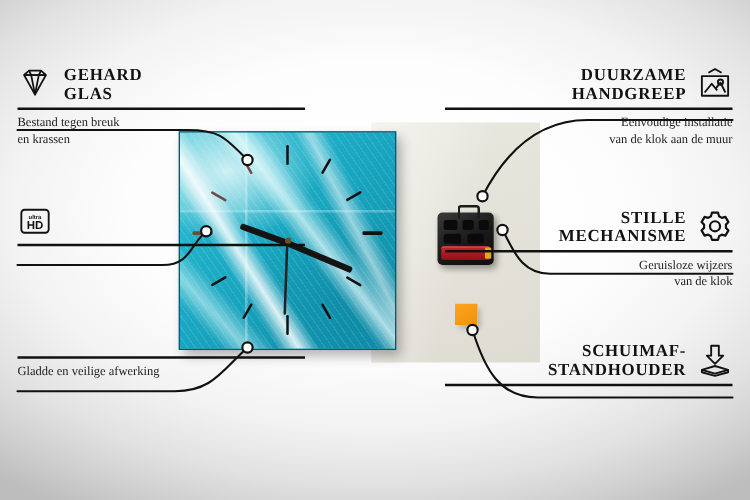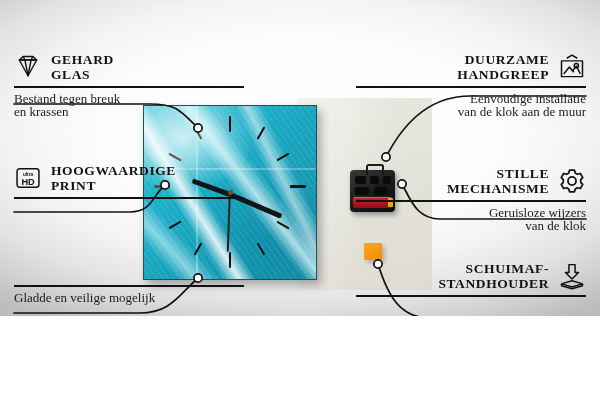--- a/index.html
+++ b/index.html
@@ -2,21 +2,21 @@
 <html><head>
 <meta charset="utf-8">
 <style>
   html,body{margin:0;padding:0;}
   body{
     width:600px;height:400px;overflow:hidden;
     font-family:"Liberation Serif",serif;
     background:#ffffff;
   }
   #stage{
-    position:relative;width:600px;height:316px;
+    position:relative;width:600px;height:400px;
     background:
       radial-gradient(ellipse 78% 70% at 50% 42%, #ffffff 0%, #fdfdfd 42%, #f3f3f3 62%, #e2e2e2 78%, #cfcfcf 90%, #bdbdbd 100%);
     overflow:hidden;
   }
   
   .photo-backdrop{
     position:absolute;left:297px;top:98px;width:135px;height:192px;
     background:linear-gradient(160deg,#e9e8df 0%,#e4e3da 45%,#dedcd2 100%);
   }
   .photo-backdrop:after{
@@ -88,31 +88,31 @@
   .feat-head{display:flex;align-items:center;gap:9px;}
   .feat.right .feat-head{flex-direction:row-reverse;}
   .feat-title{
     font-family:"Liberation Serif",serif;
     font-weight:bold;font-size:13.5px;line-height:15px;
     letter-spacing:.6px;color:#121212;text-transform:uppercase;
     white-space:pre-line;
   }
   .feat-rule{height:1.6px;background:#111;margin:4px 0 4px 0;width:100%;}
   .feat-desc{
-    font-size:13px;line-height:13.5px;color:#1c1c1c;
+    font-size:10px;line-height:13.5px;color:#1c1c1c;
     white-space:pre-line;
   }
   .icon{flex:0 0 auto;width:28px;height:28px;display:block;}
   
   #f-gehard{top:52px;}
   #f-print{top:163px;}
   #f-randen{top:281px;}
   #f-handgreep{top:52px;}
   #f-mechanisme{top:166px;}
-  #f-houder{top:261px;}
+  #f-houder{top:273px;}
 </style>
 </head>
 <body>
 
 <div id="stage">
 
   <div class="photo-backdrop"></div>
 
   <div class="clock-panel">
     <div class="clock-art"></div>
@@ -196,29 +196,27 @@
 en krassen</div>
   </div>
 
   <div class="feat left" id="f-print">
     <div class="feat-head">
       <svg class="icon" viewBox="0 0 32 32">
         <rect x="3.5" y="5.5" width="25" height="21" rx="3" fill="none" stroke="#111" stroke-width="1.7"></rect>
         <text x="16" y="14" text-anchor="middle" font-family="Liberation Sans, sans-serif" font-size="5.4" font-weight="bold" fill="#111">ultra</text>
         <text x="16" y="23.5" text-anchor="middle" font-family="Liberation Sans, sans-serif" font-size="10.5" font-weight="bold" fill="#111">HD</text>
       </svg>
-      <div class="feat-title">HOOGWAARDIGE
-PRINT</div>
     </div>
     <div class="feat-rule"></div>
   </div>
 
   <div class="feat left" id="f-randen">
     <div class="feat-rule"></div>
-    <div class="feat-desc">Gladde en veilige mogelijk</div>
+    <div class="feat-desc">Gladde en veilige afwerking</div>
   </div>
 
   <div class="feat right" id="f-mechanisme">
     <div class="feat-head">
       <svg class="icon" viewBox="0 0 32 32">
         <g fill="none" stroke="#111" stroke-width="2" stroke-linejoin="round">
           <path d="M13.2 3.6 h5.6 l.9 3.2 2.6 1.5 3.2-.9 2.8 4.8 -2.3 2.3 v3 l2.3 2.3 -2.8 4.8 -3.2-.9 -2.6 1.5 -.9 3.2 h-5.6 l-.9-3.2 -2.6-1.5 -3.2.9 -2.8-4.8 2.3-2.3 v-3 l-2.3-2.3 2.8-4.8 3.2.9 2.6-1.5 z"></path>
           <circle cx="16" cy="16" r="4.6"></circle>
         </g>
       </svg>

